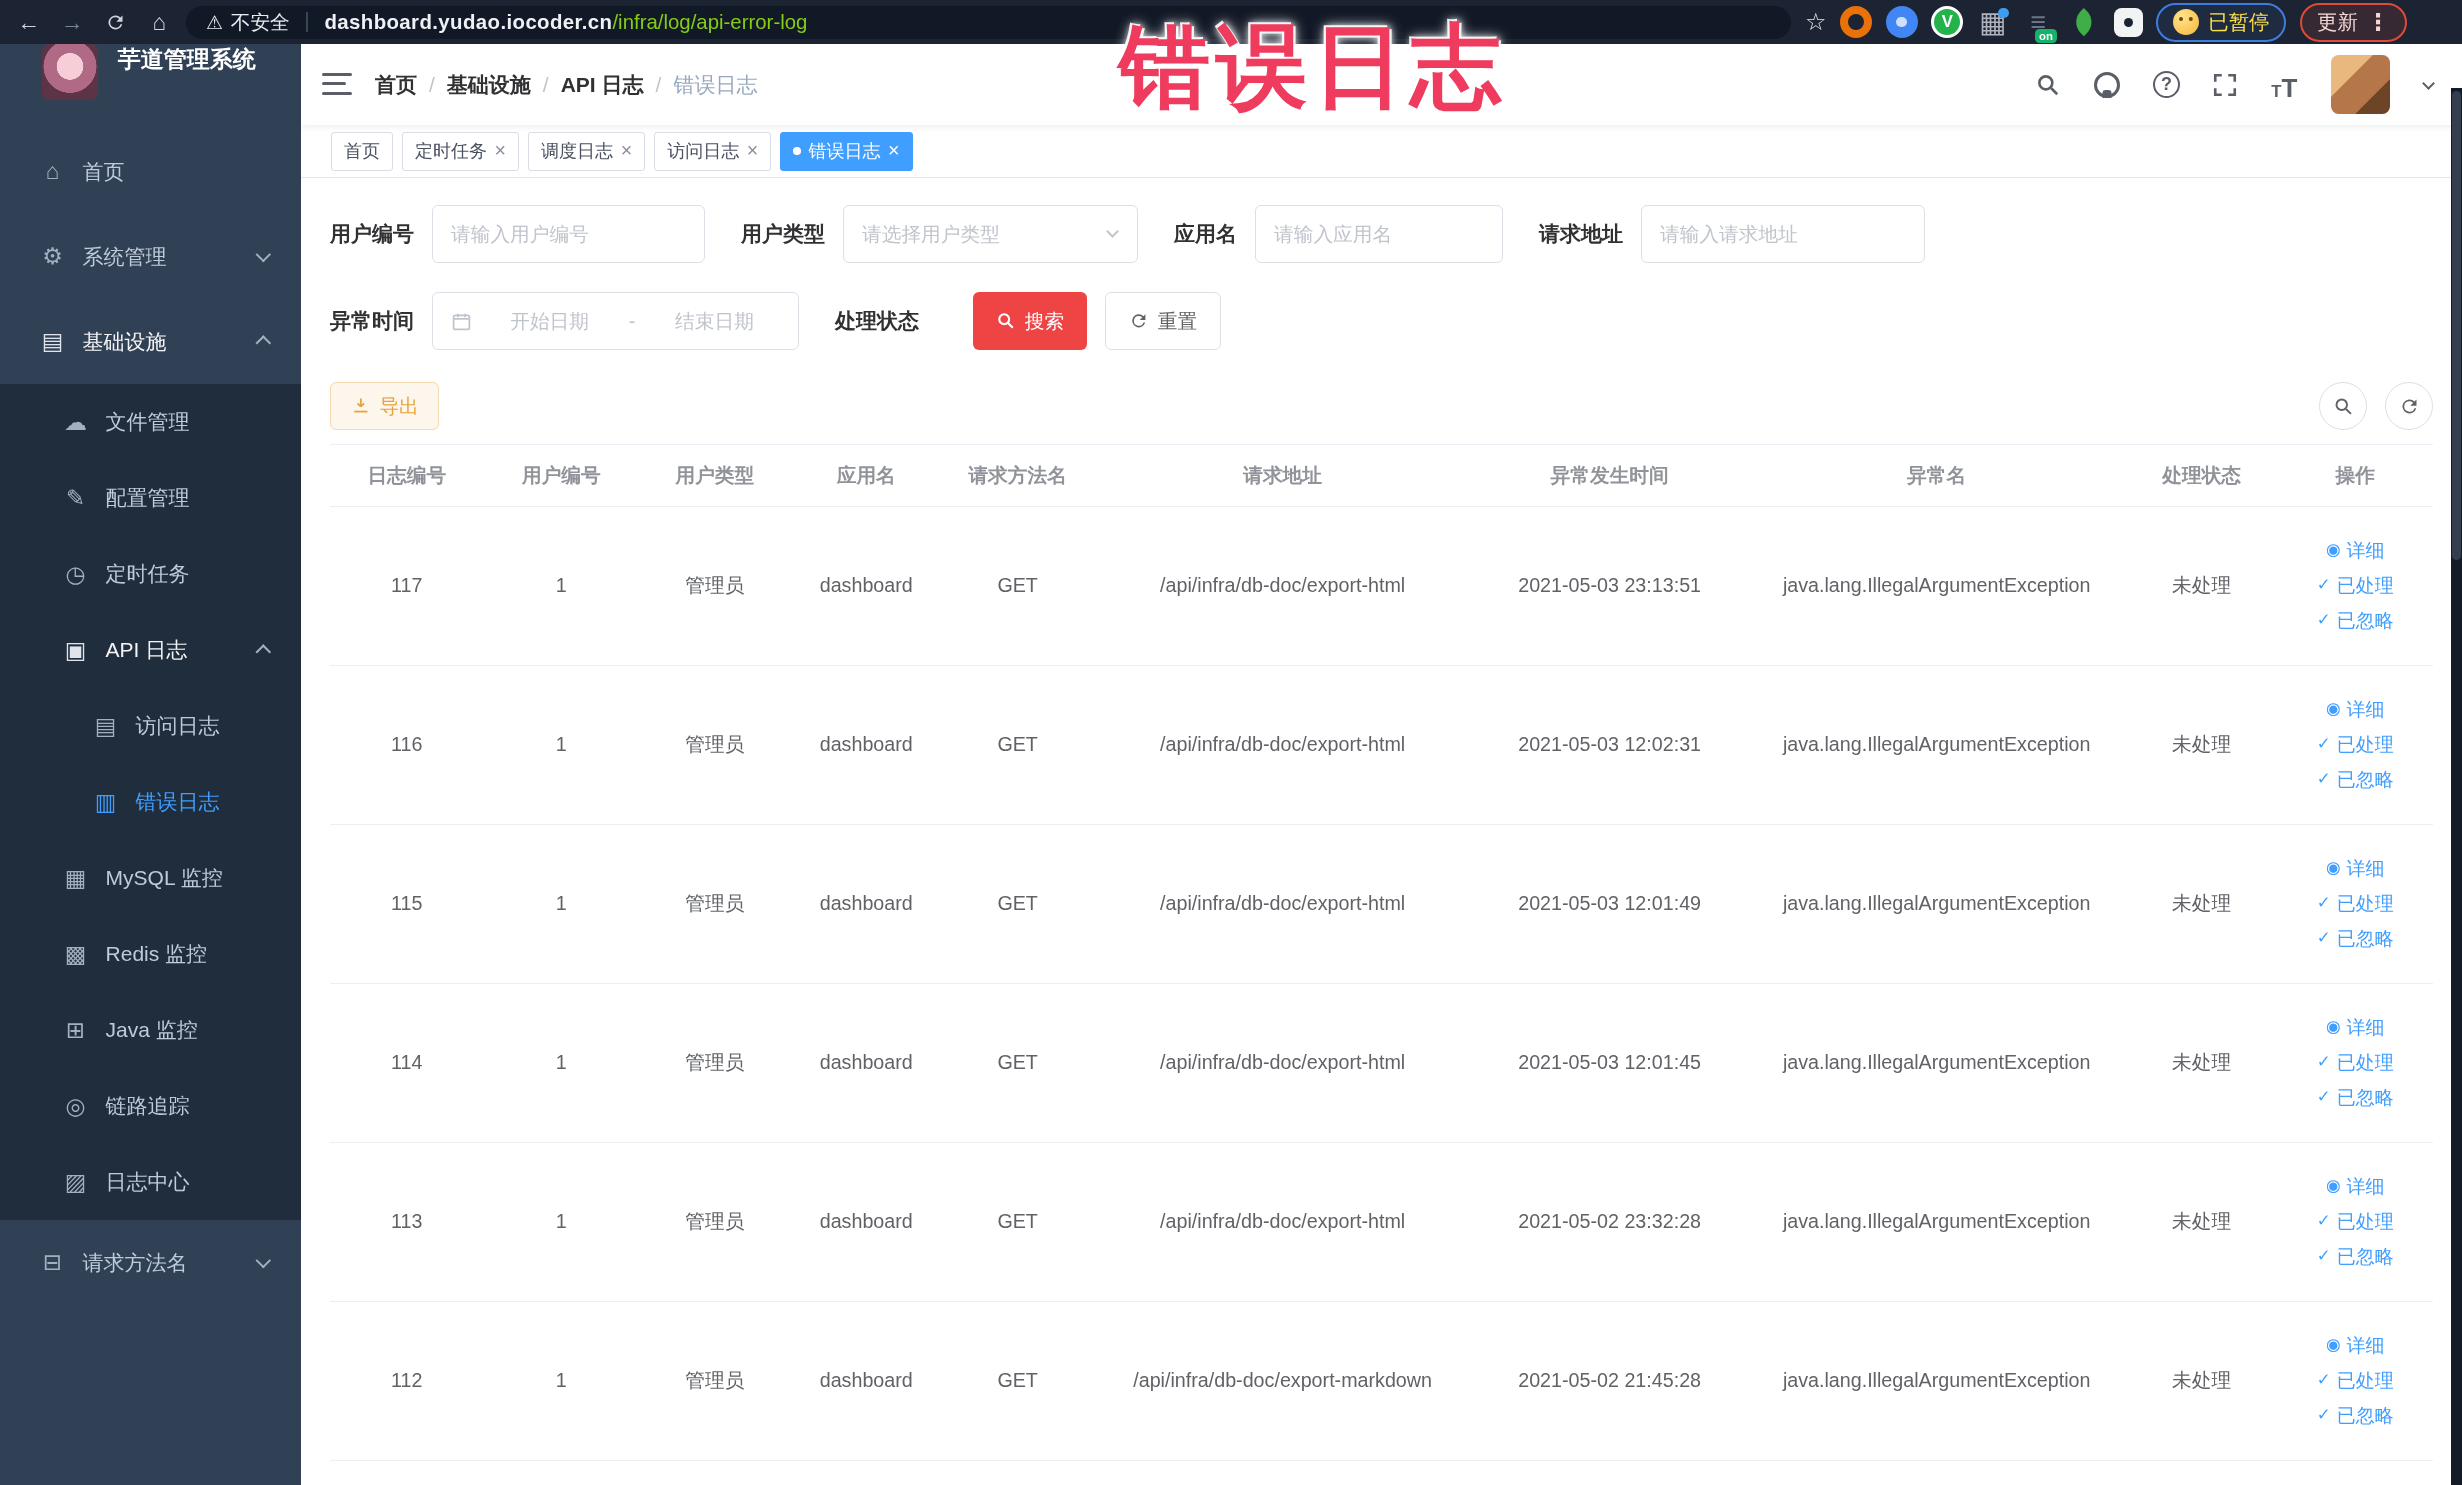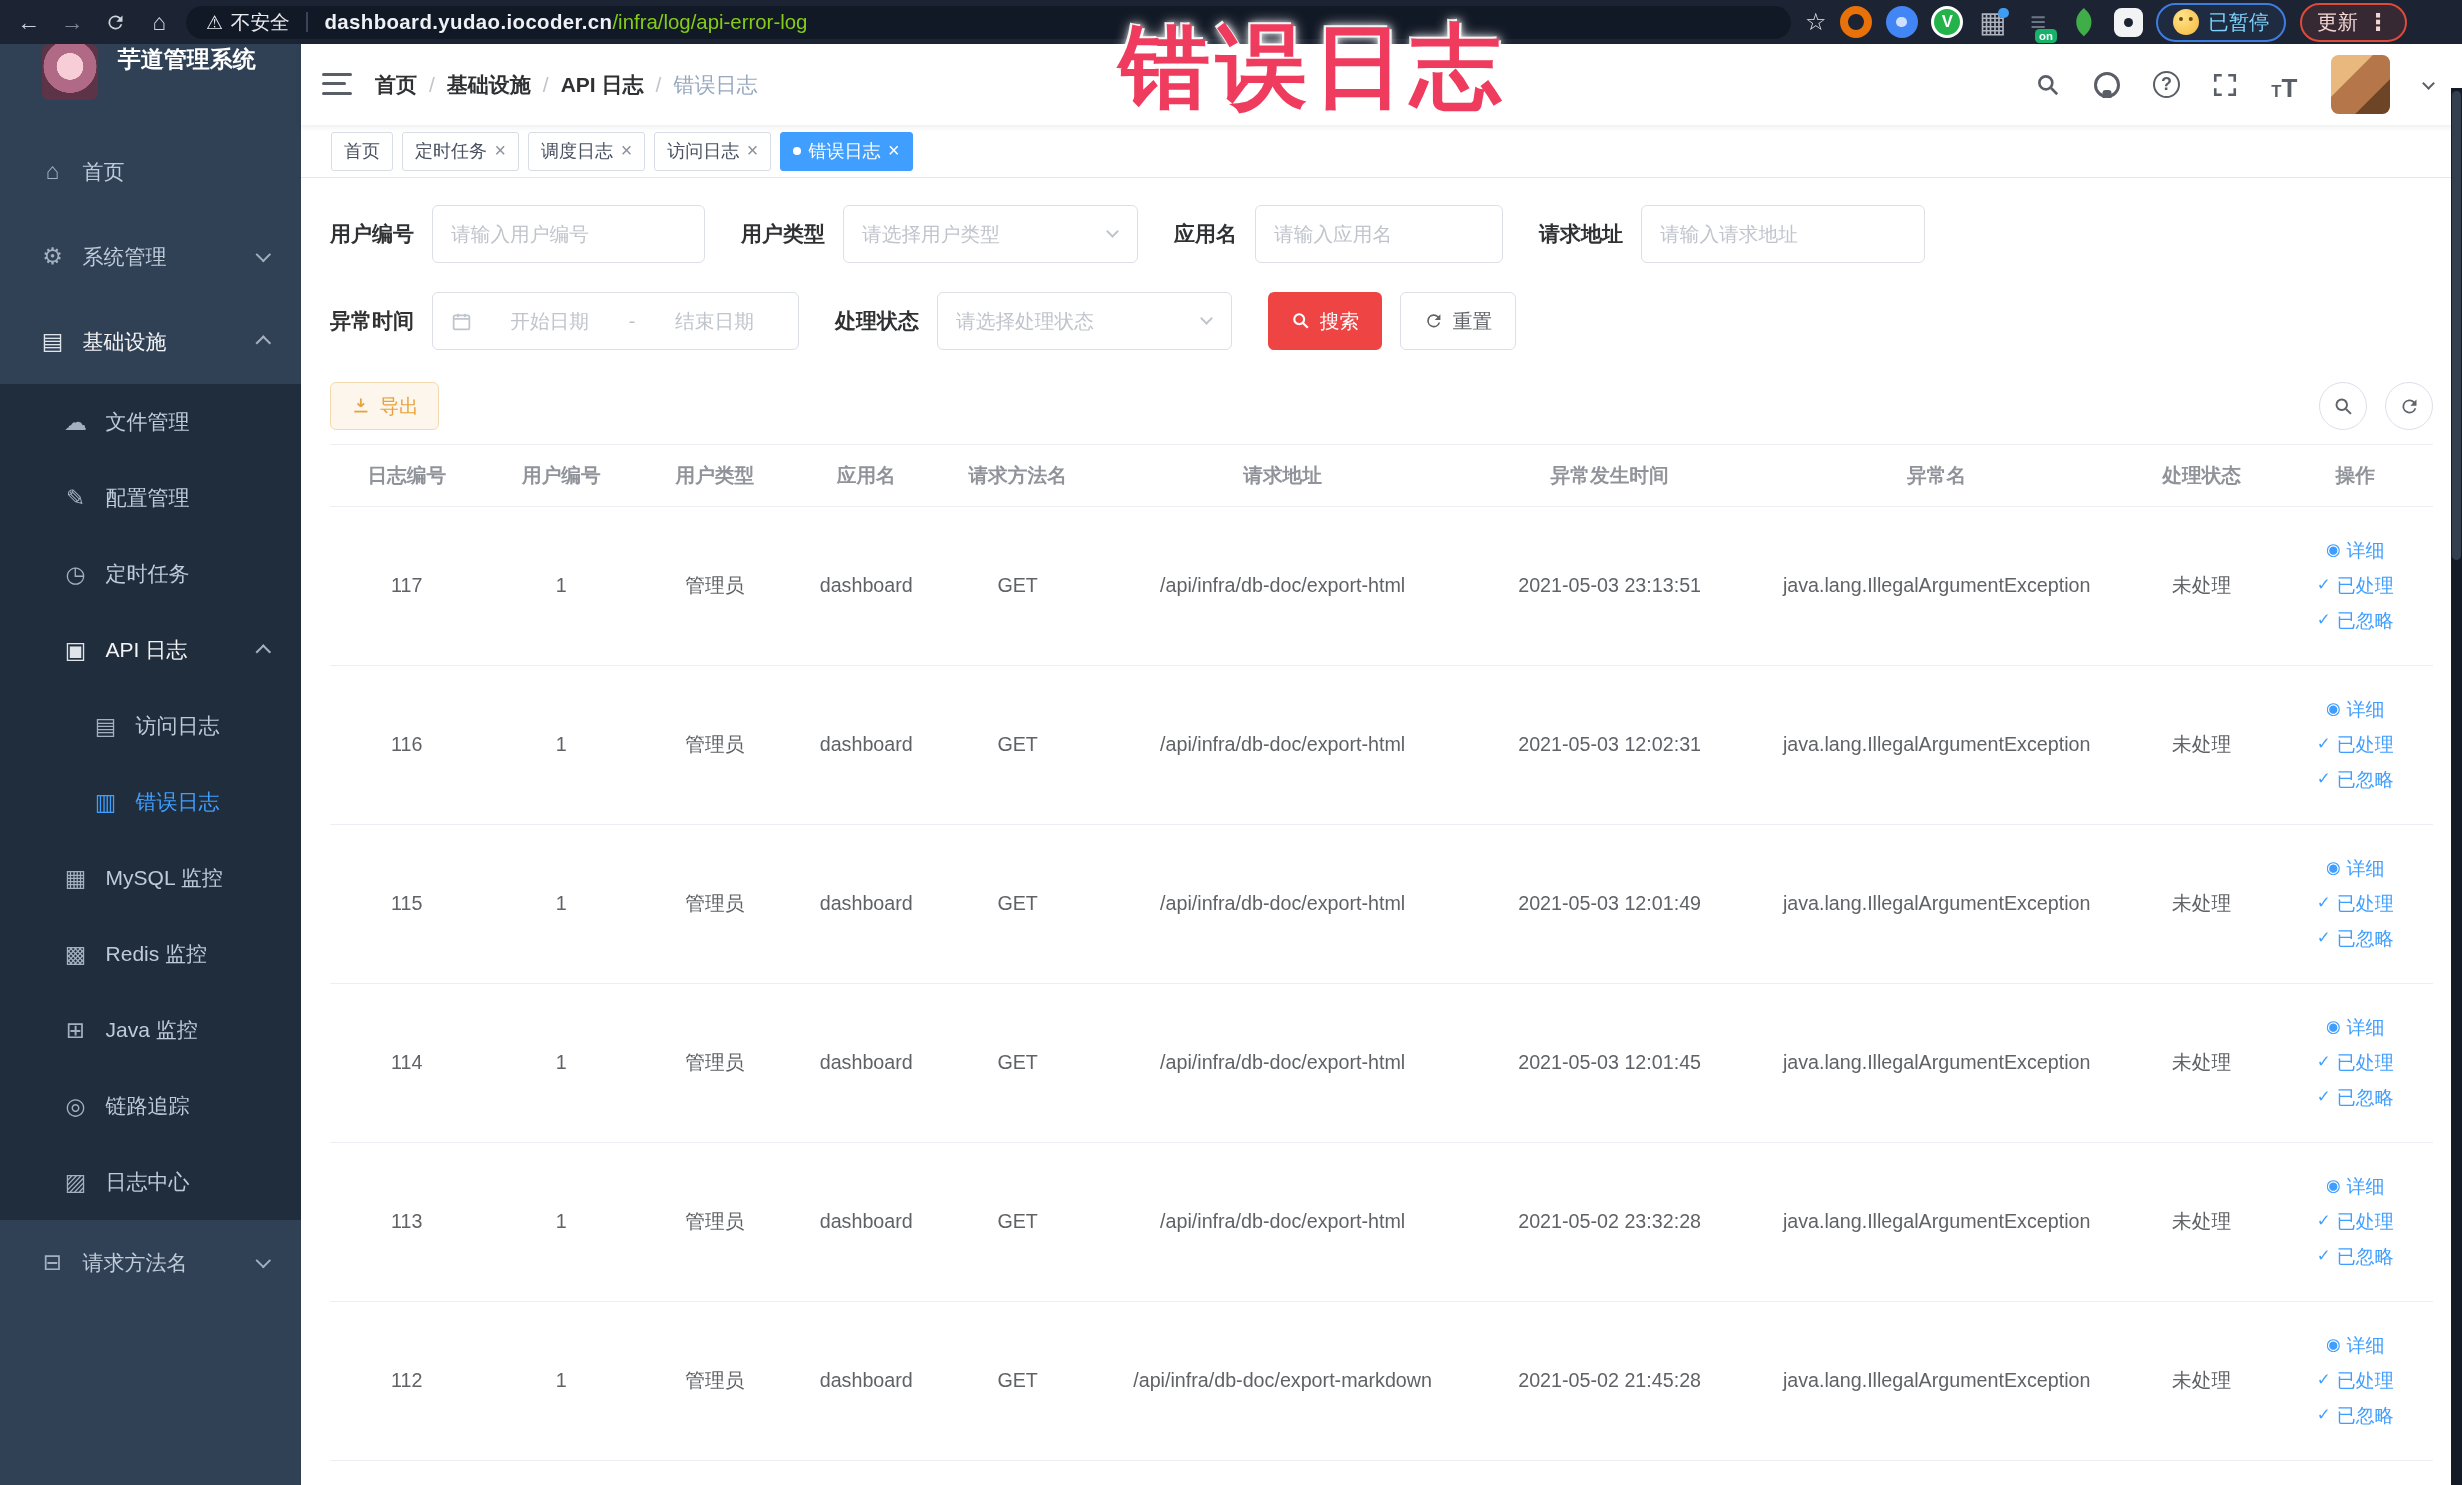--- a/index.html
+++ b/index.html
@@ -32,21 +32,21 @@
   .ext.green-v::after{content:"V";}
   .ext.grid::before{content:"▦";color:#aeb3bd;font-size:29px;}
   .ext.grid::after{content:"";position:absolute;top:1.5px;right:0;width:10.6px;height:10.6px;border-radius:50%;background:#3d9df3;}
   .ext.dark-on::before{content:"≡";color:#6b7586;font-size:27px;font-weight:700;}
   .ext.dark-on::after{content:"on";position:absolute;bottom:-4.5px;right:-3px;background:#17b26a;color:#fff;
        font-size:11.4px;padding:0.8px 4.5px;border-radius:4.5px;font-weight:700;}
   .ext.green-leaf::before{content:"";width:19.7px;height:19.7px;background:#3fae49;border-radius:0 80% 0 80%;transform:rotate(45deg);display:block;}
   .ext.puzzle{background:#f1f3f4;border-radius:7.6px;width:29px;height:29px;}
   .ext.puzzle::after{content:"";width:9px;height:9px;background:#1c2433;border-radius:50%;}
   .pill{display:flex;align-items:center;height:39px;border-radius:21px;padding:0 15px;gap:9px;flex:0 0 auto;}
-  .pill-paused{border:2.3px solid #3e7de0;color:#7dd3fc;font-size:20.4px;background:rgba(62,125,224,.08);}
+  .pill-paused{border:2.3px solid #3e7de0;color:#fde047;font-size:20.4px;background:rgba(62,125,224,.08);}
   .emoji-face{width:26px;height:26px;border-radius:50%;background:radial-gradient(circle at 35% 30%,#ffe38a,#f6b73c);position:relative;}
   .emoji-face::after{content:"";position:absolute;left:6px;top:8.3px;width:3.8px;height:3.8px;background:#6b4b10;border-radius:50%;box-shadow:9.8px 0 0 #6b4b10;}
   .pill-update{border:2.3px solid #dd4b39;color:#f2d7d2;font-size:20.4px;background:rgba(221,75,57,.14);}
   .kebab{color:#f2d7d2;font-size:23px;font-weight:700;}
 
   
   .app{display:flex;height:1442px;position:relative;}
 
   
   .sidebar{width:301px;background:#304156;flex:0 0 auto;display:flex;flex-direction:column;}
@@ -379,24 +379,20 @@
                   <path d="M3 9h18M8 3v4M16 3v4"></path>
                 </svg>
             </span>
             <span class="placeholder" style="flex:1;text-align:center;">开始日期</span>
             <span class="sep placeholder">-</span>
             <span class="placeholder" style="flex:1;text-align:center;">结束日期</span>
           </span>
         </div>
         <div class="fgroup">
           <span class="flabel">处理状态</span>
-          <span class="finput placeholder" style="width:295px;">
-            <span>请选择处理状态</span>
-            <span class="sel-arrow"></span>
-          </span>
         </div>
         <button class="btn btn-primary" style="border:none;">
           <svg viewBox="0 0 24 24">
               <circle cx="10" cy="10" r="6" fill="none" stroke="currentColor" stroke-width="2.6"></circle>
               <path d="M14.8 14.8L20.5 20.5" stroke="currentColor" stroke-width="2.6"></path>
             </svg>
           <span>搜索</span>
         </button>
         <button class="btn btn-plain">
           <svg viewBox="0 0 24 24">

